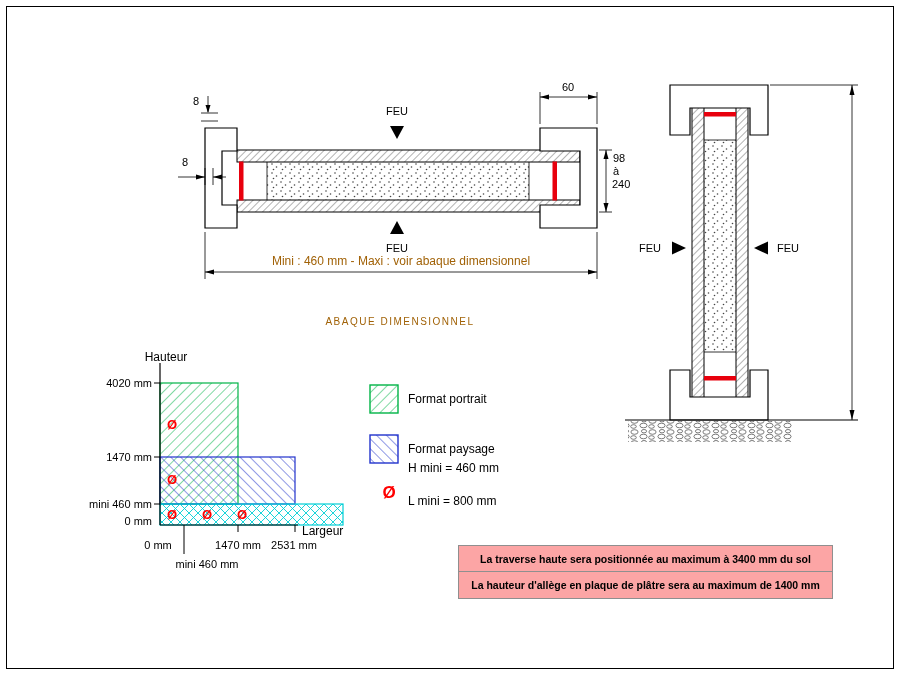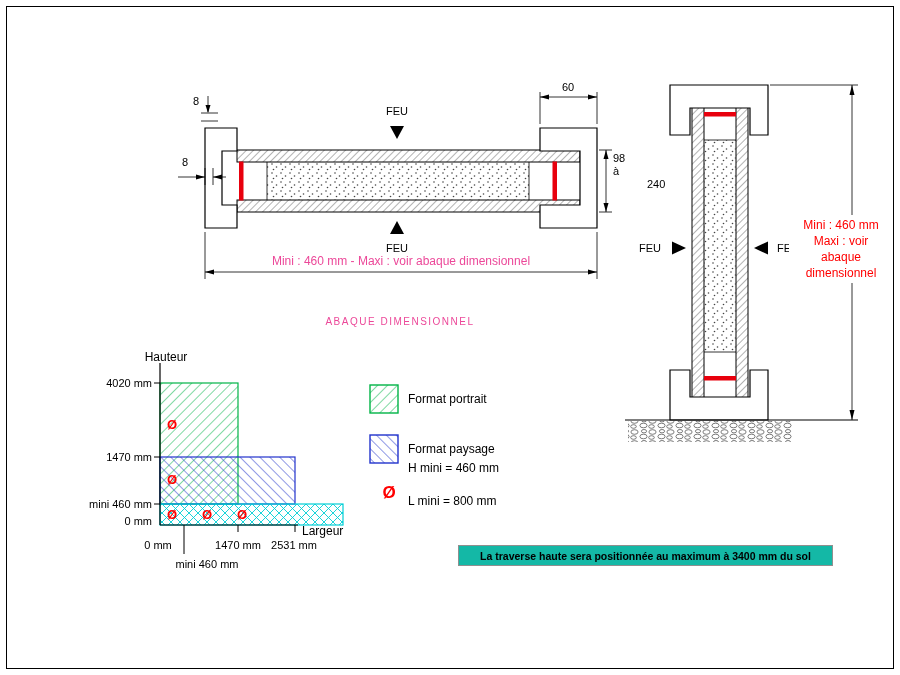--- a/index.html
+++ b/index.html
@@ -7,27 +7,27 @@
   .canvas{position:relative;width:900px;height:675px;background:#fff;
           font-family:"Liberation Sans",sans-serif;color:#000;overflow:hidden}
   .frame{position:absolute;inset:6px;border:1.5px solid #000;pointer-events:none}
   svg.drawing{position:absolute;left:0;top:0}
   .lbl{position:absolute;white-space:nowrap;line-height:1}
   .c{transform:translate(-50%,-50%)}
   .l{transform:translate(0,-50%)}
   .r{transform:translate(-100%,-50%)}
   .f11{font-size:11px}
   .f12{font-size:12px}
-  .red{color:#ec4899}
+  .red{color:#a16207}
   .title{font-size:10px;letter-spacing:1.5px}
   .phi{font-size:13px;font-weight:bold;color:#ff0000}
   .phi-big{font-size:17px;font-weight:bold;color:#ff0000}
   .note-block{position:absolute;background:#fff;color:#ff0000;font-size:12px;
               line-height:16px;text-align:center;padding:2px 0}
-  .banner{position:absolute;width:375px;height:21px;background:#14b8a6;border:1px solid #8f8f8f;
+  .banner{position:absolute;width:375px;height:28px;background:#fca5a5;border:1px solid #8f8f8f;
           display:flex;align-items:center;justify-content:center;font-weight:bold;
           font-size:10.5px;white-space:nowrap}
 </style>
 </head>
 <body>
 
 <div class="canvas">
   <div class="frame"></div>
 
   <svg class="drawing" width="900" height="675" viewBox="0 0 900 675">
@@ -159,31 +159,25 @@
     </g>
   </svg>
 
   <div class="lbl c f11" style="left:397px;top:111px">FEU</div>
   <div class="lbl c f11" style="left:397px;top:248px">FEU</div>
   <div class="lbl c f11" style="left:196px;top:101px">8</div>
   <div class="lbl c f11" style="left:185px;top:162px">8</div>
   <div class="lbl c f11" style="left:568px;top:87px">60</div>
   <div class="lbl l f11" style="left:613px;top:158px">98</div>
   <div class="lbl l f11" style="left:613px;top:171px">à</div>
-  <div class="lbl l f11" style="left:647px;top:184px">240</div>
+  <div class="lbl l f11" style="left:612px;top:184px">240</div>
   <div class="lbl c f12 red" style="left:401px;top:261px">Mini : 460 mm - Maxi : voir abaque dimensionnel</div>
 
   <div class="lbl c f11" style="left:650px;top:248px">FEU</div>
   <div class="lbl c f11" style="left:788px;top:248px">FEU</div>
-  <div class="note-block" style="left:789px;top:215px;width:104px">
-    <div>Mini : 460 mm</div>
-    <div>Maxi : voir</div>
-    <div>abaque</div>
-    <div>dimensionnel</div>
-  </div>
 
   <div class="lbl c title red" style="left:400px;top:322px">ABAQUE DIMENSIONNEL</div>
 
   <div class="lbl c f12" style="left:166px;top:357px">Hauteur</div>
   <div class="lbl l f12" style="left:302px;top:531px">Largeur</div>
   <div class="lbl r f11" style="left:152px;top:383px">4020 mm</div>
   <div class="lbl r f11" style="left:152px;top:457px">1470 mm</div>
   <div class="lbl r f11" style="left:152px;top:504px">mini 460 mm</div>
   <div class="lbl r f11" style="left:152px;top:521px">0 mm</div>
   <div class="lbl c f11" style="left:158px;top:545px">0 mm</div>
@@ -198,13 +192,16 @@
 
   <div class="lbl l f12" style="left:408px;top:399px">Format portrait</div>
   <div class="lbl l f12" style="left:408px;top:449px">Format paysage</div>
   <div class="lbl c phi-big" style="left:389px;top:492px">Ø</div>
   <div class="lbl l f12" style="left:408px;top:468px">H mini = 460 mm</div>
   <div class="lbl l f12" style="left:408px;top:501px">L mini = 800 mm</div>
 
   <div class="banner" style="left:458px;top:545px">
     <span>La traverse haute sera positionnée au maximum à 3400 mm du sol</span>
   </div>
+  <div class="banner" style="left:458px;top:571px">
+    <span>La hauteur d'allège en plaque de plâtre sera au maximum de 1400 mm</span>
+  </div>
 </div>
 
 </body></html>

